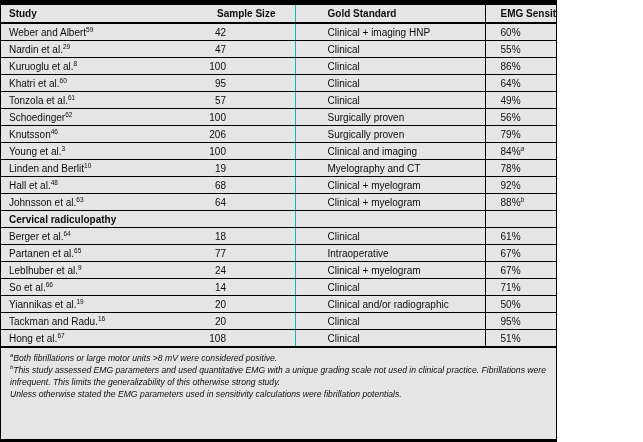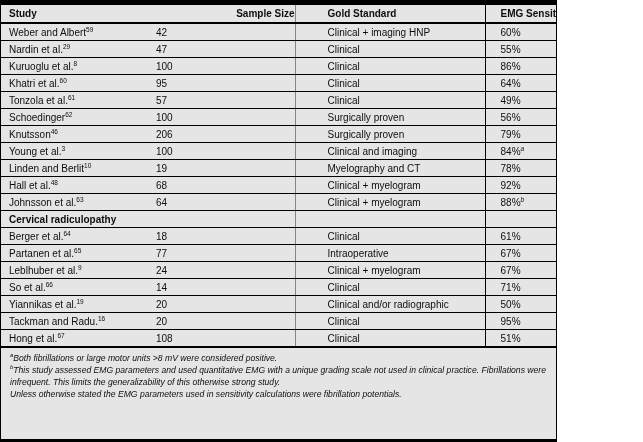--- a/index.html
+++ b/index.html
@@ -28,22 +28,22 @@
     height:16px;
     vertical-align:middle;
     white-space:nowrap;
     overflow:hidden;
     border-bottom:1px solid #000;
     text-align:left;
     font-weight:normal;
   }
   thead th { font-weight:bold; height:17px; border-bottom:2px solid #000; }
   .c-study  { padding-left:8px; }
-  .c-sample { text-align:left; }
-  th.c-sample-h { text-align:right; padding-left:42px; }
+  .c-sample { text-align:right; }
+  th.c-sample-h { text-align:center; padding-left:42px; }
   .c-gold { padding-left:32px; border-left:1px solid #14b8a6;margin-left:26px; }
   .c-emg  { padding-left:15px; border-left:1px solid #000; }
   tr.section-row td { font-weight:bold; }
   sup.ref { font-size:6.5px; line-height:0; vertical-align:super; letter-spacing:0; }
   sup.mark { font-size:6.5px; line-height:0; vertical-align:super; font-style:italic; }
   .footnotes {
     padding:5px 9px 0 9px;
     font-style:italic;
     font-size:8.6px;
     line-height:1.32;

